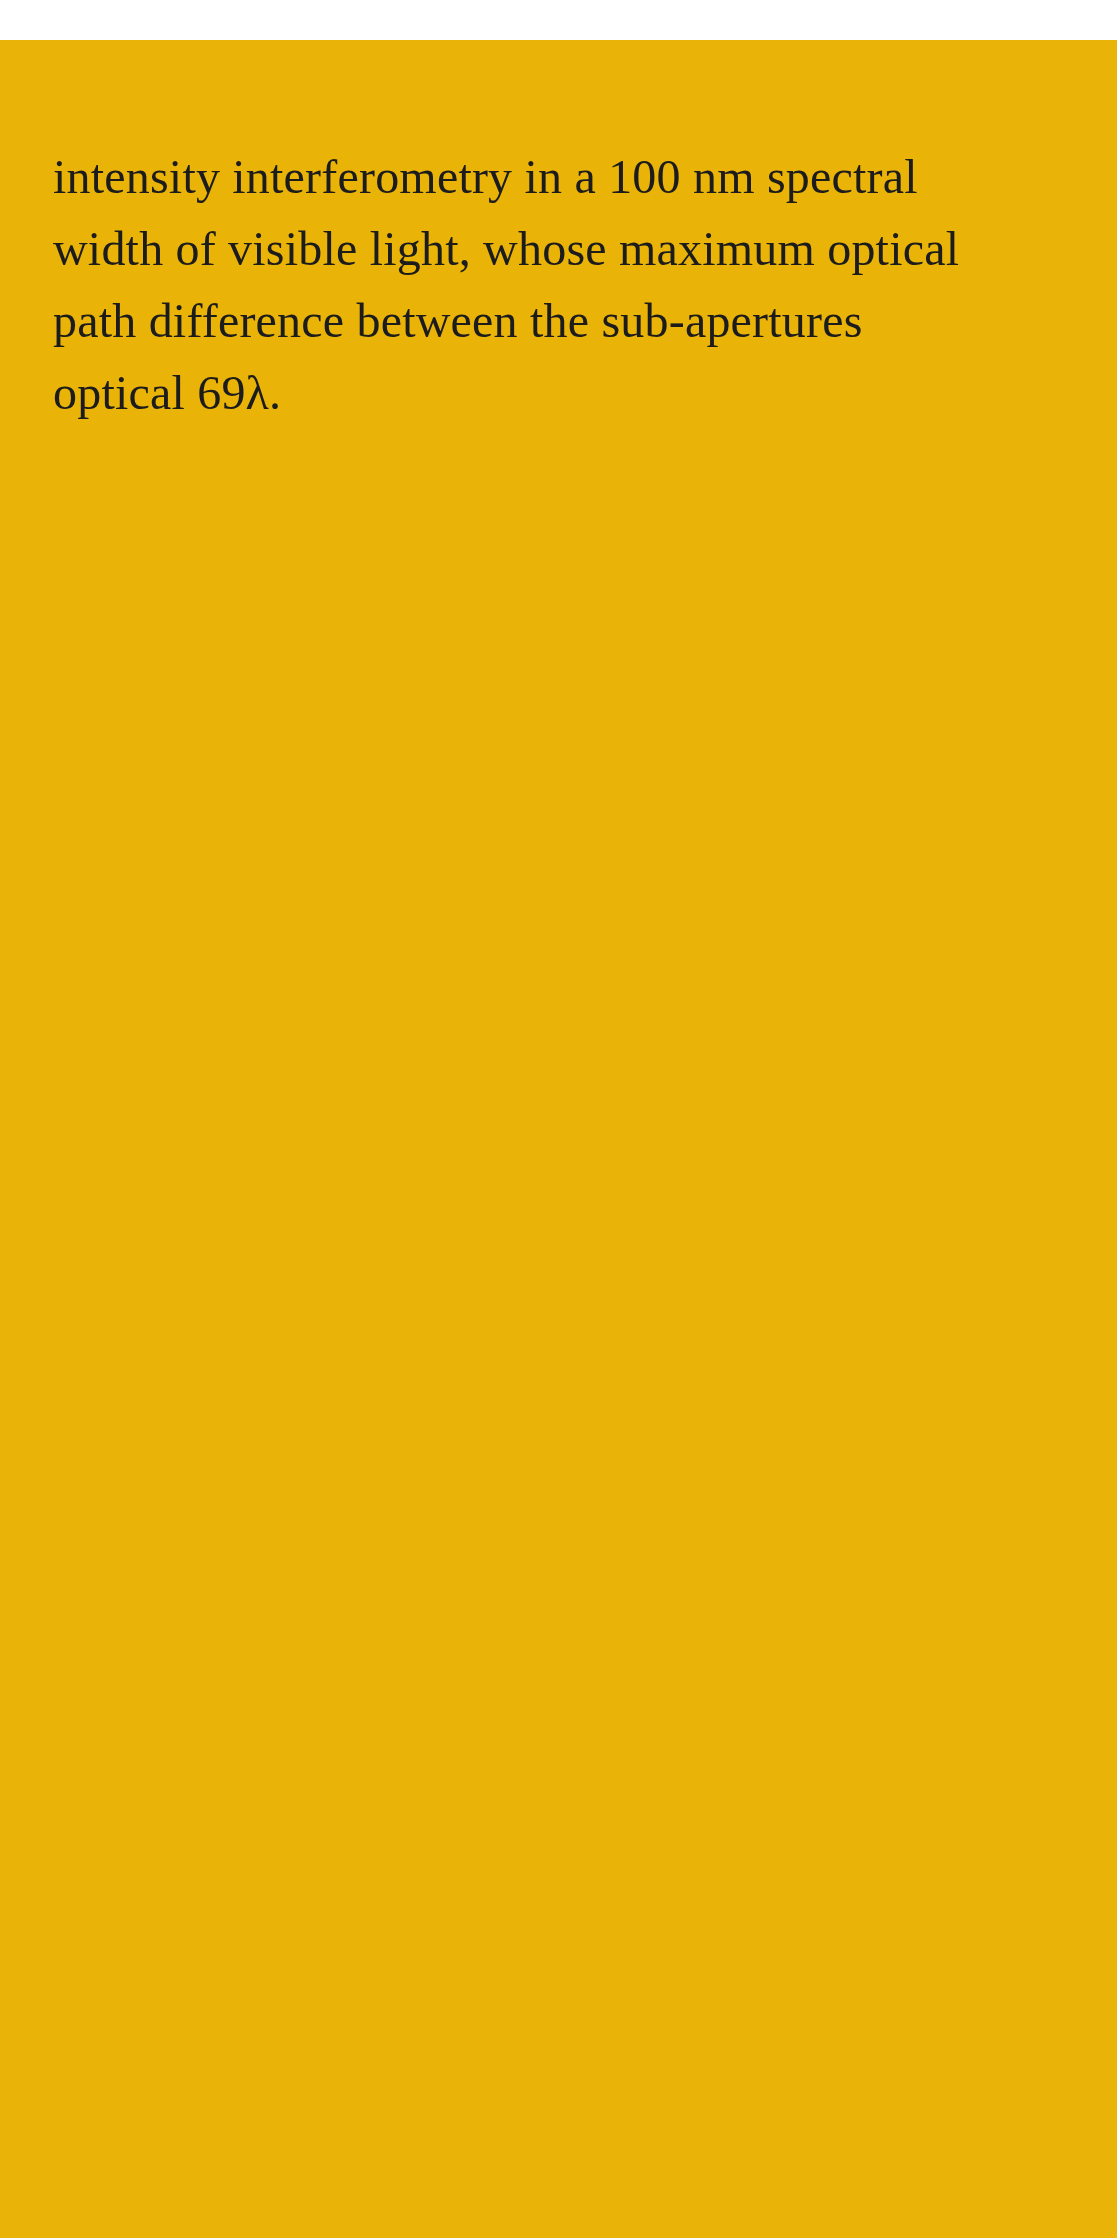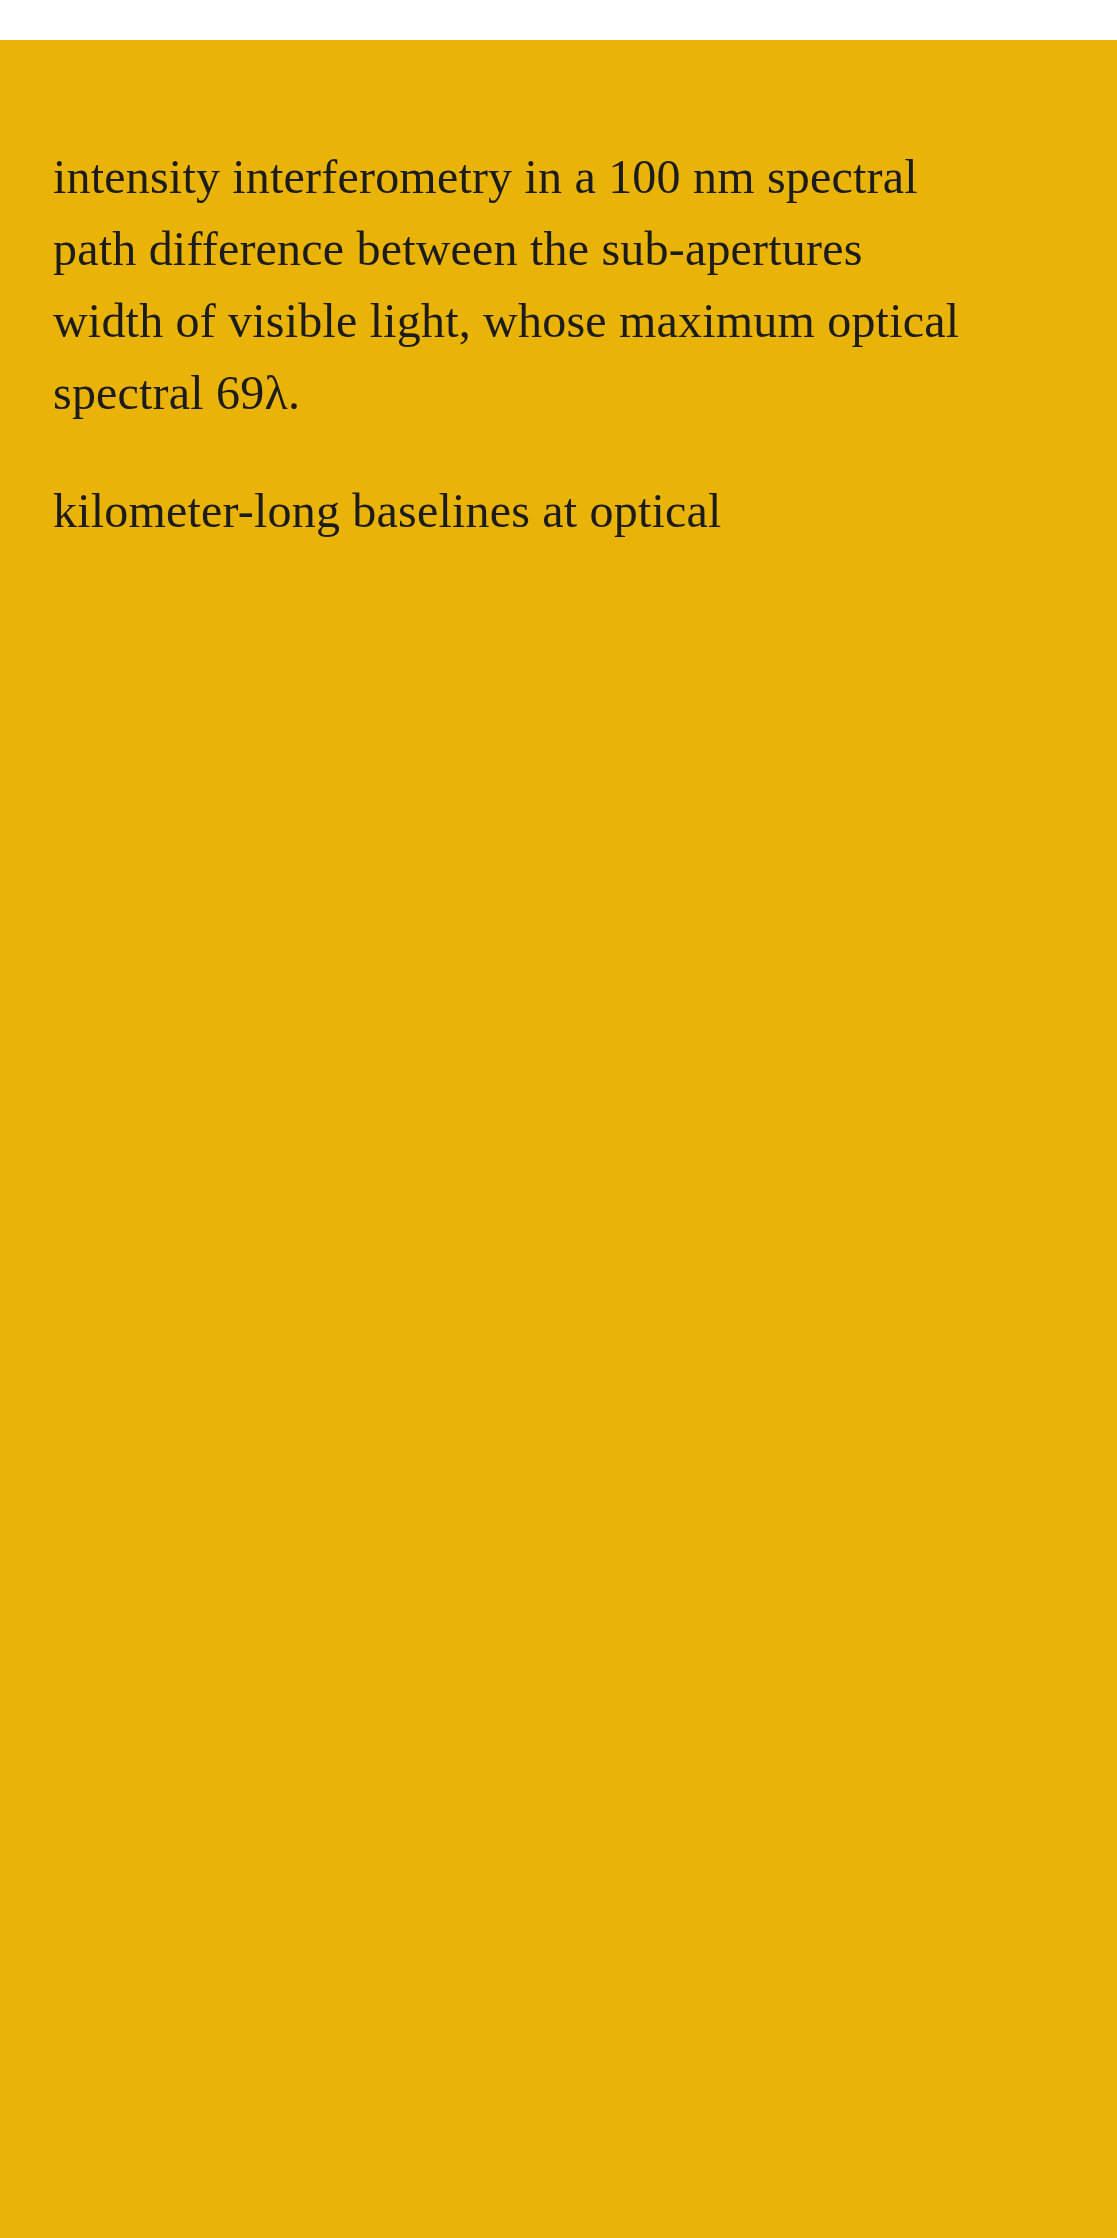--- a/index.html
+++ b/index.html
@@ -33,20 +33,19 @@
     display: block;
     white-space: nowrap;
   }
 </style>
 </head>
 <body>
 
 <main data-name="document-page">
   <p class="para" data-name="paragraph">
     <span class="line" data-name="text-line">intensity interferometry in a 100 nm spectral</span>
+    <span class="line" data-name="text-line">width of visible light, whose maximum optical</span>
     <span class="line" data-name="text-line">path difference between the sub-apertures</span>
-    <span class="line" data-name="text-line">width of visible light, whose maximum optical</span>
-    <span class="line" data-name="text-line">spectral 69λ.</span>
+    <span class="line" data-name="text-line">optical 69λ.</span>
   </p>
   <p class="para" data-name="paragraph">
-    <span class="line" data-name="text-line">kilometer-long baselines at optical</span>
   </p>
 </main>
 
 </body></html>

